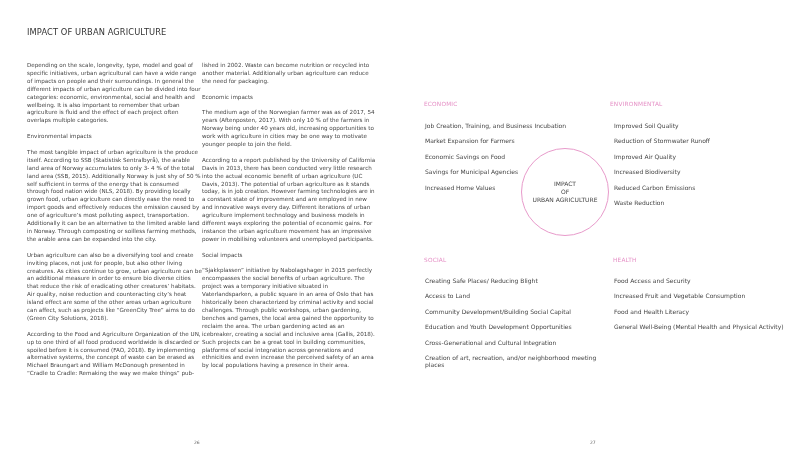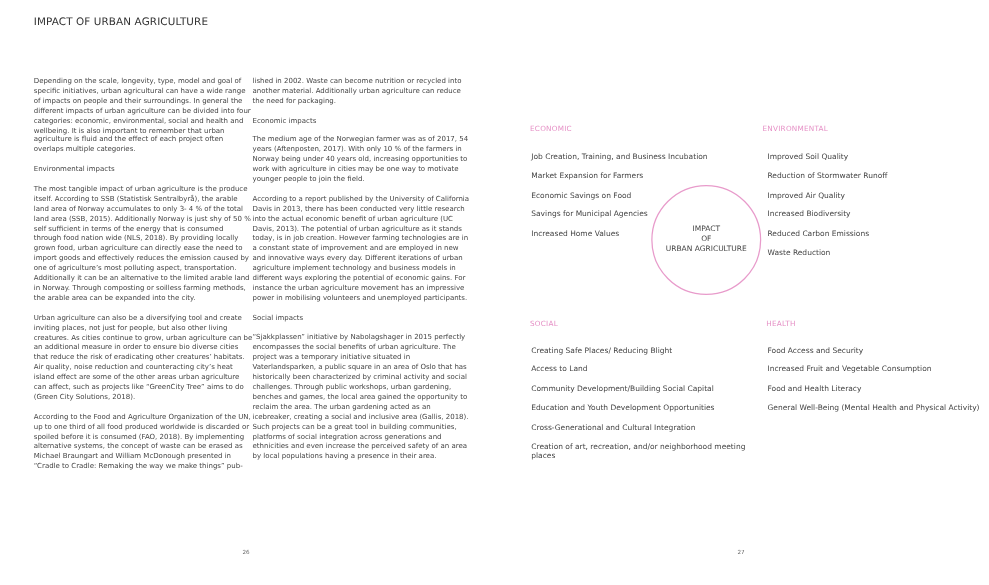--- a/index.html
+++ b/index.html
@@ -1,18 +1,18 @@
 <!DOCTYPE html>
 <html><head>
 <meta charset="utf-8">
 <style>
   html, body { margin:0; padding:0; background:#ffffff; }
   body { width:791px; height:468px; position:relative; overflow:hidden;
          font-family:"DejaVu Sans", sans-serif; color:#4a4a4a; }
-  .page-title { position:absolute; left:27px; top:12px; font-size:8.3px; letter-spacing:0.1px; color:#333; }
+  .page-title { position:absolute; left:27px; top:27px; font-size:8.3px; letter-spacing:0.1px; color:#333; }
   .col { position:absolute; font-size:5.6px; line-height:7.9px; color:#444; }
   .col p { margin:0 0 7.9px 0; }
   .col1 { left:27px; top:62px; width:175px; }
   .col2 { left:202px; top:62px; width:175px; }
   .page-num { position:absolute; font-size:4.5px; color:#666; }
   .pn-left { left:194px; top:440px; }
   .pn-right { left:590px; top:440px; }
   .cat-title { position:absolute; font-size:5.8px; color:#e58fc5; letter-spacing:0.2px; }
   .cat-list { position:absolute; font-size:6px; color:#444; width:180px; }
   .cat-list div { margin-bottom:8.2px; line-height:7.2px; }

